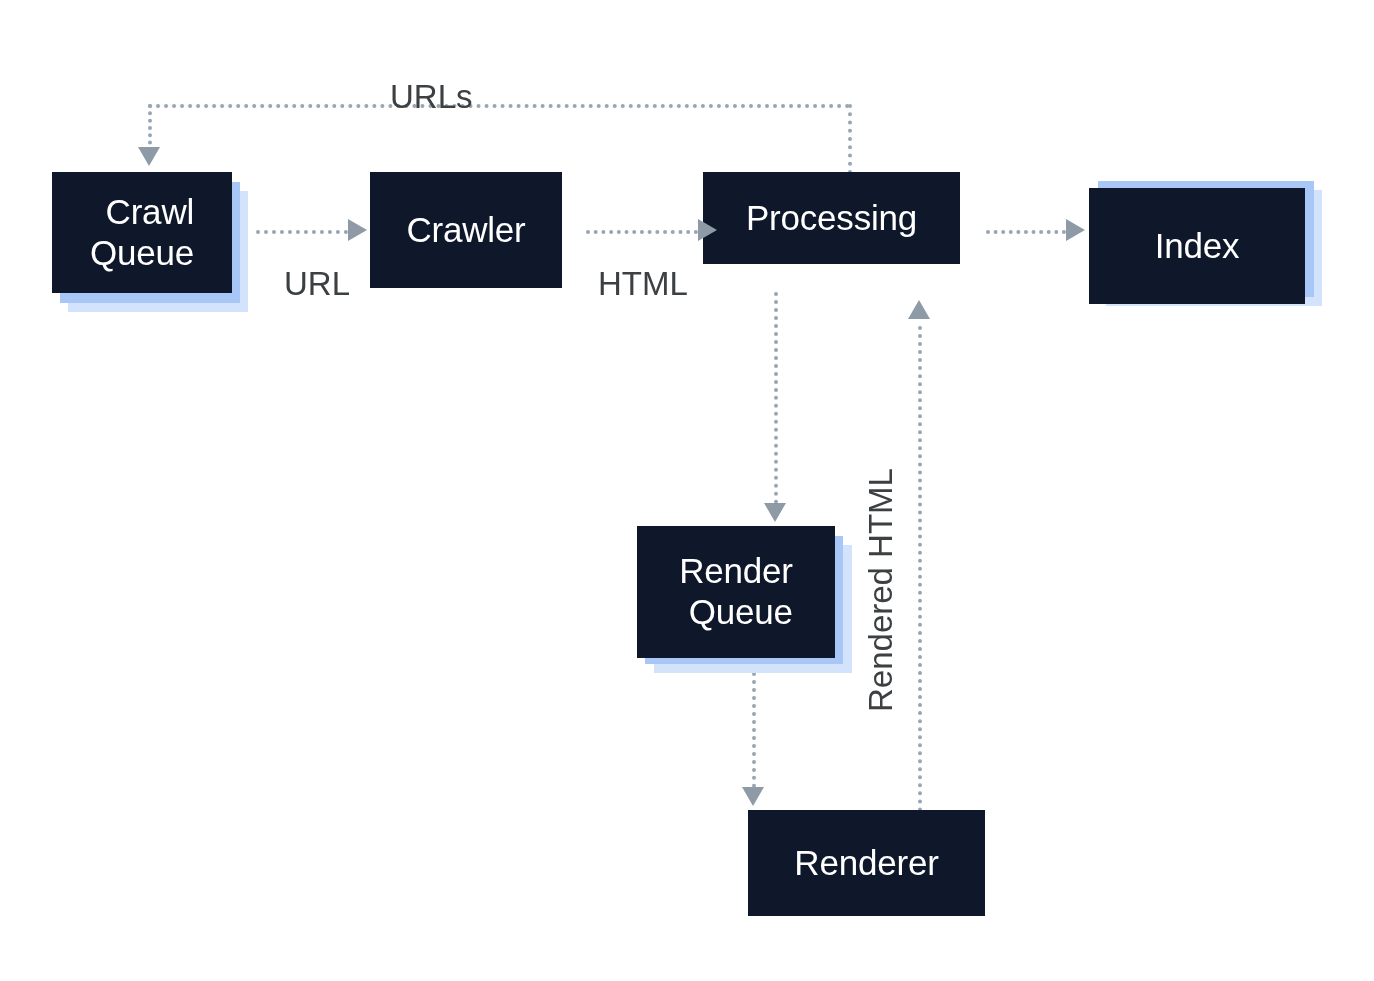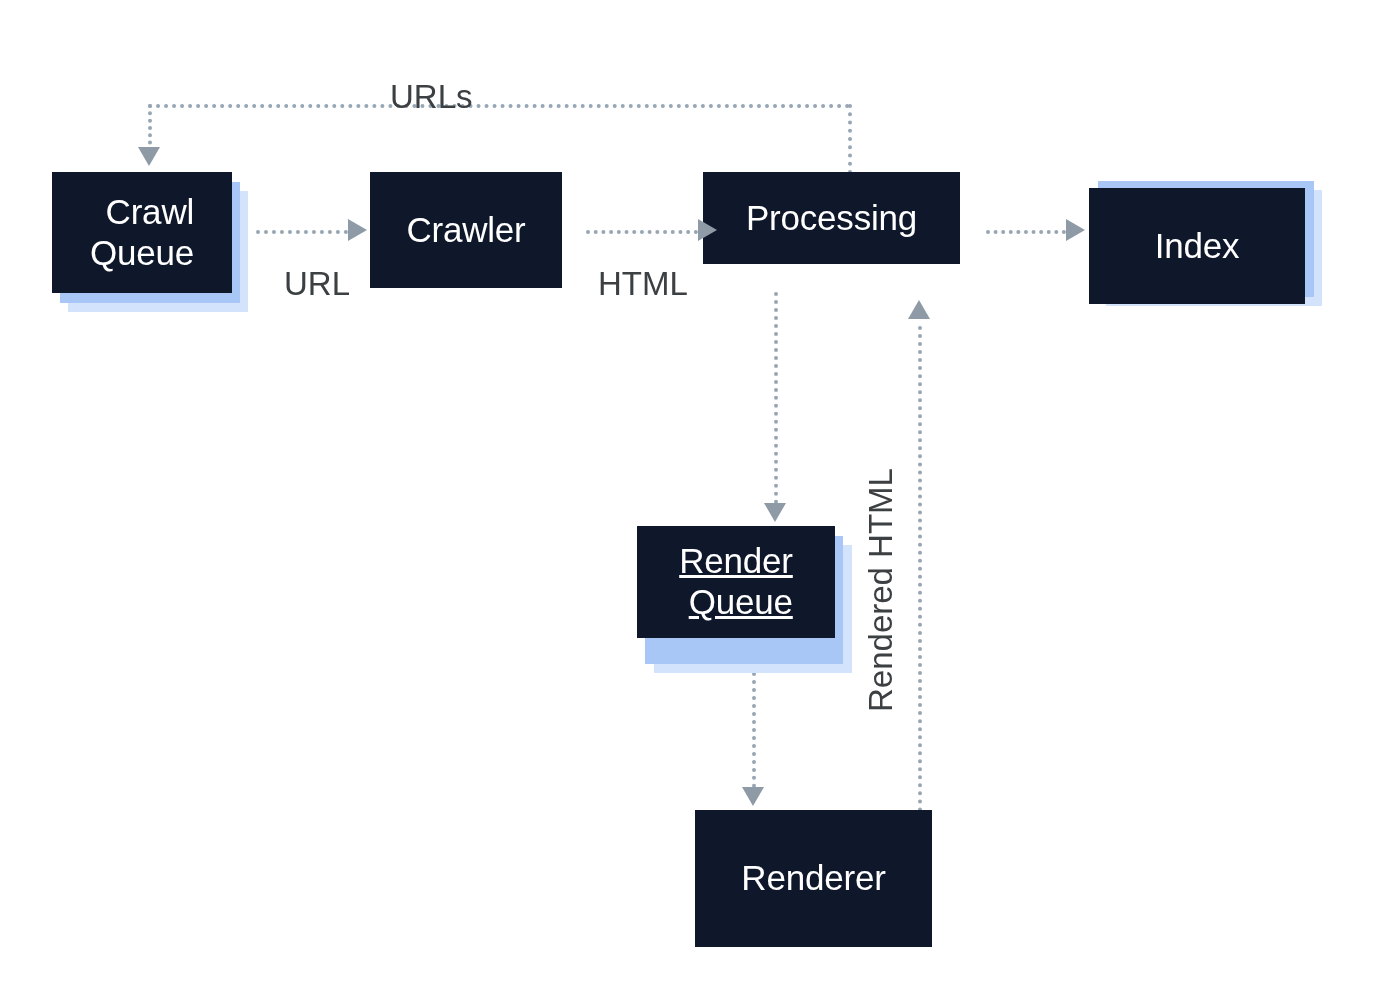--- a/index.html
+++ b/index.html
@@ -127,26 +127,26 @@
   </div>
 
   <div class="shadow l2" style="left:1106px; top:190px; width:216px; height:116px;"></div>
   <div class="shadow l1" style="left:1098px; top:181px; width:216px; height:116px;"></div>
   <div class="node" style="left:1089px; top:172px; width:216px; height:116px;margin-top:16px;">
     <span>Index</span>
   </div>
 
   <div class="shadow l2" style="left:654px; top:545px; width:198px; height:128px;"></div>
   <div class="shadow l1" style="left:645px; top:536px; width:198px; height:128px;"></div>
-  <div class="node" style="left:637px; top:526px; width:198px; height:112px;text-decoration:underline;">
+  <div class="node" style="left:637px; top:526px; width:198px; height:132px;">
     <span>Render
 Queue</span>
   </div>
 
-  <div class="node" style="left:695px; top:810px; width:237px; height:137px;">
+  <div class="node" style="left:748px; top:810px; width:237px; height:106px;">
     <span>Renderer</span>
   </div>
 
   <div class="label" style="left:390px; top:34px;margin-top:44px;">URLs</div>
   <div class="label" style="left:284px; top:265px;">URL</div>
   <div class="label" style="left:598px; top:265px;text-align:right;">HTML</div>
   <div class="label vertical" style="left:862px; top:712px;">Rendered HTML</div>
 
 </div>
 

